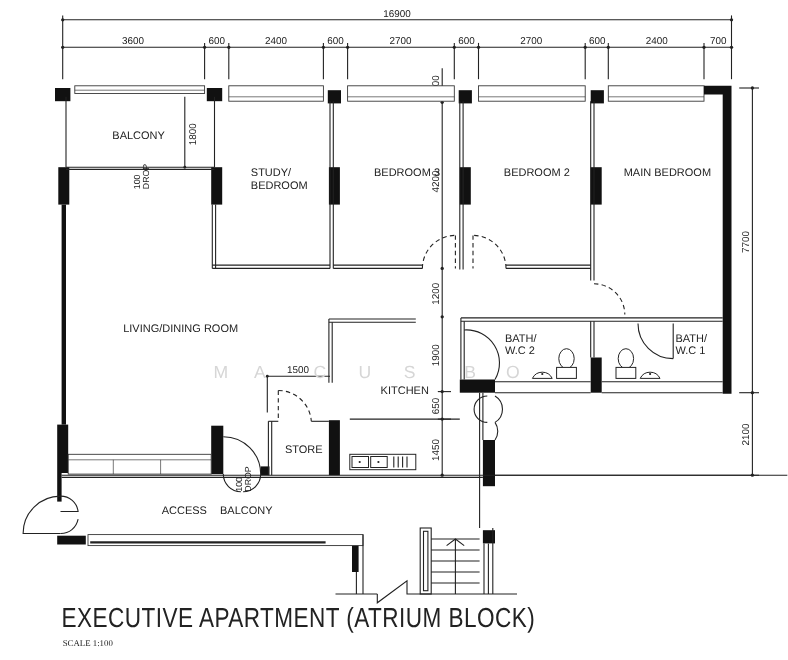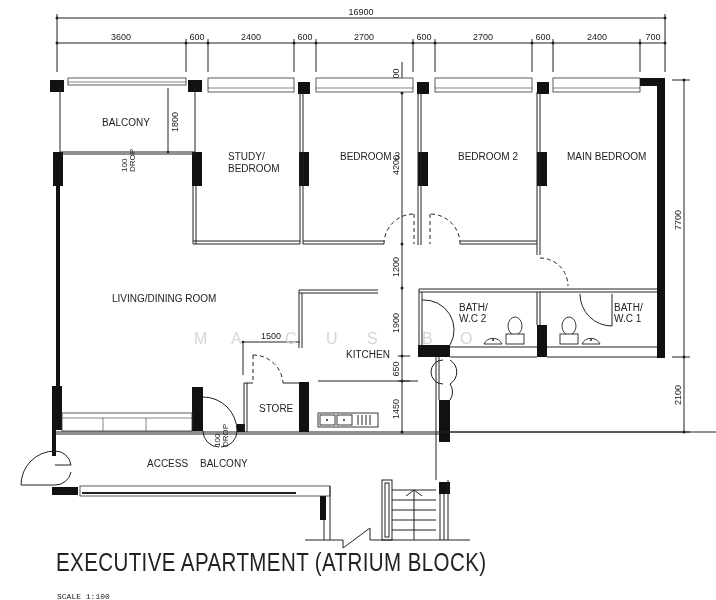--- a/index.html
+++ b/index.html
@@ -9,21 +9,21 @@
   .dim-label { font-family: "Liberation Sans", sans-serif; font-size: 9px; fill: #222; }
   .dim-line { stroke: #222; stroke-width: 1; fill: none; }
   .wall { stroke: #222; stroke-width: 1; fill: none; }
   .wall-thick { fill: #111; stroke: none; }
   .window { stroke: #333; stroke-width: 0.8; fill: #fff; }
   .door { stroke: #222; stroke-width: 1; fill: none; }
   .door-dash { stroke: #222; stroke-width: 1; fill: none; stroke-dasharray: 4 3; }
   .fixture { stroke: #222; stroke-width: 0.9; fill: #fff; }
   .watermark { font-family: "Liberation Sans", sans-serif; font-size: 16px; fill: #d6d6d6; letter-spacing: 0; }
   .title { position: absolute; left: 56px; top: 548px; font-family: "Liberation Sans", sans-serif; font-size: 25px; color: #222; font-weight: 300; transform: scaleX(0.82); transform-origin: left top; letter-spacing: 0.5px; white-space: nowrap; }
-  .scale { position: absolute; left: 57px; top: 592px; font-family: Liberation Mono, monospace; font-size: 8px; color: #222; }
+  .scale { position: absolute; left: 57px; top: 580px; font-family: Liberation Serif, serif; font-size: 8px; color: #222; }
 </style>
 </head>
 <body>
 
 <svg id="plan" viewBox="0 0 716 600" xmlns="http://www.w3.org/2000/svg">
 
   <g>
     <line class="dim-line" x1="57" y1="18" x2="665" y2="18"></line>
     <line class="dim-line" x1="57" y1="14" x2="57" y2="72"></line>
     <line class="dim-line" x1="665" y1="14" x2="665" y2="72"></line>

